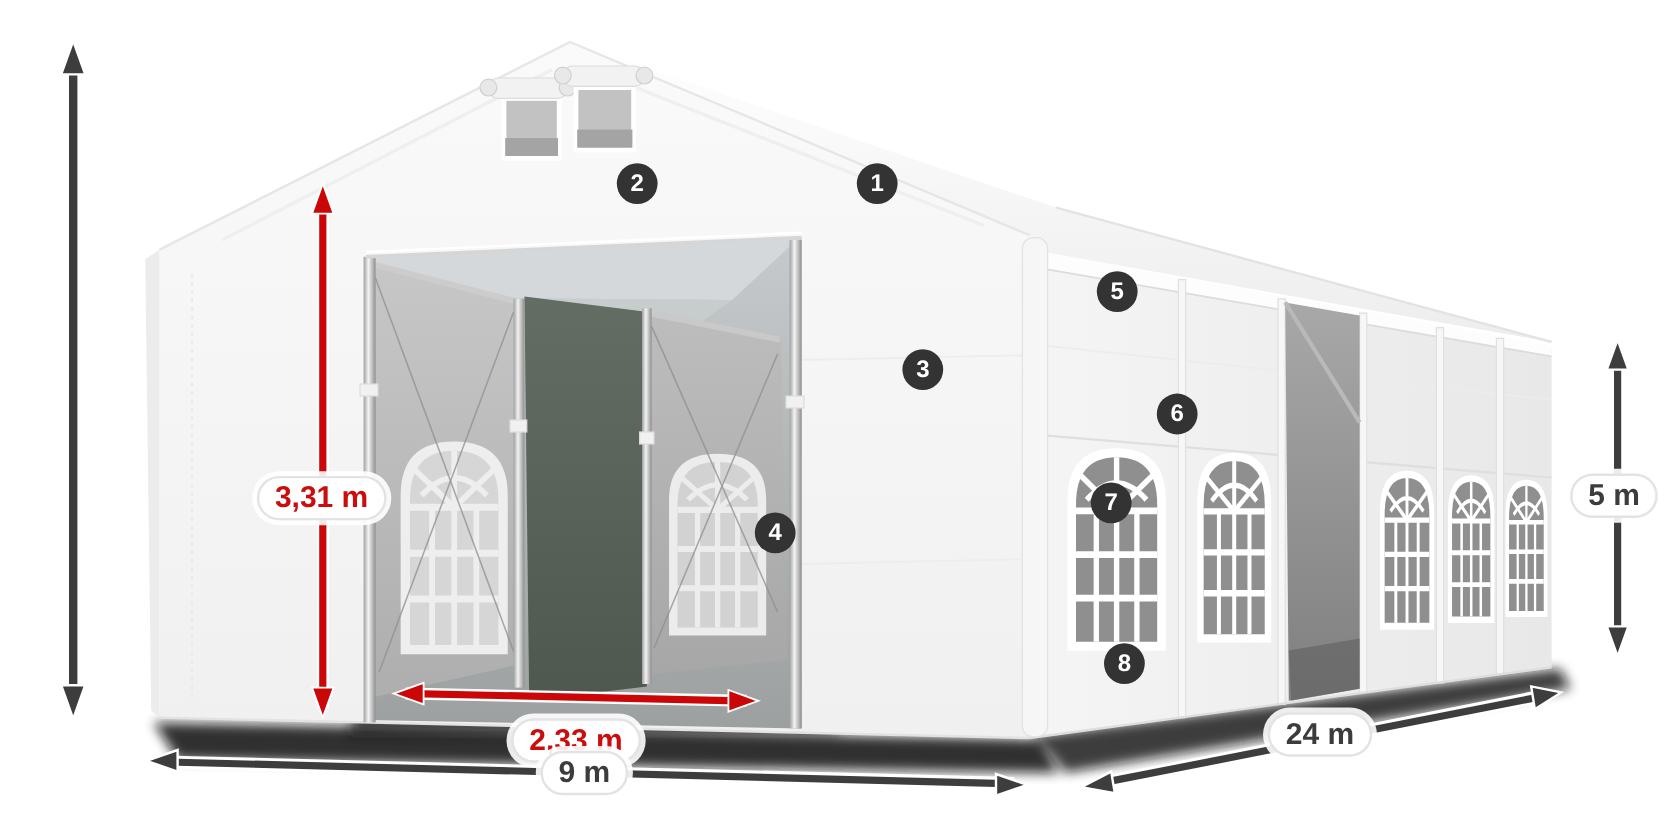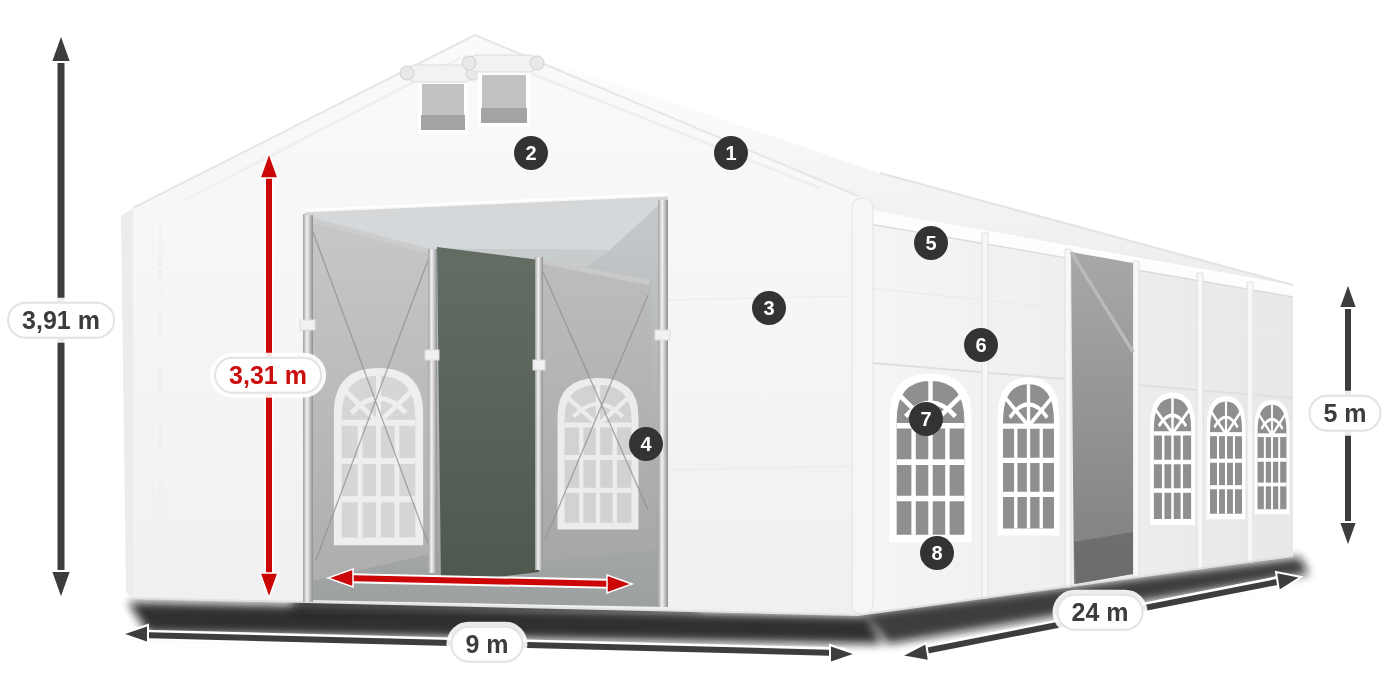--- a/index.html
+++ b/index.html
@@ -8,21 +8,21 @@
     background:#ffffff;font-family:"Liberation Sans",sans-serif;
   }
   #stage svg{position:absolute;left:0;top:0;}
   .pill{
     position:absolute;transform:translate(-50%,-50%);
     background:#ffffff;border:2px solid #e3e3e3;border-radius:999px;
     padding:2px 13px;font-weight:bold;font-size:25px;line-height:1.15;
     color:#3c3c3c;white-space:nowrap;z-index:30;
     box-shadow:0 0 0 4px rgba(255,255,255,0.9);
   }
-  .pill.red{color:#cb0d0d;}
+  .pill.red{color:#cb0d0d;margin-top:40px;}
   .badge{
     position:absolute;transform:translate(-50%,-50%);
     width:34px;height:34px;border-radius:50%;
     background:#333333;color:#ffffff;font-weight:bold;font-size:20px;
     display:flex;align-items:center;justify-content:center;z-index:20;
     cursor:pointer;
   }
 </style>
 </head>
 <body>
@@ -233,22 +233,22 @@
 
     <g>
       <line x1="1348" y1="292" x2="1348" y2="538" stroke="#ffffff" stroke-width="10"></line>
       <line x1="1348" y1="297" x2="1348" y2="533" stroke="#3d3d3d" stroke-width="6"></line>
       <polygon points="1348,283 1339,308 1357,308" fill="#3d3d3d" stroke="#ffffff" stroke-width="2"></polygon>
       <polygon points="1348,547 1339,522 1357,522" fill="#3d3d3d" stroke="#ffffff" stroke-width="2"></polygon>
     </g>
   </g>
 </svg>
 
-<div class="pill" style="left:61px;top:320px">3,91 m</div>
 <div class="pill red" style="left:268px;top:375px">3,31 m</div>
+<div class="pill red" style="left:480px;top:577px">2,33 m</div>
 <div class="pill" style="left:487px;top:644px">9 m</div>
 <div class="pill" style="left:1100px;top:612px">24 m</div>
 <div class="pill" style="left:1345px;top:413px">5 m</div>
 
 <div class="badge" style="left:731px;top:153px">1</div>
 <div class="badge" style="left:531px;top:153px">2</div>
 <div class="badge" style="left:769px;top:308px">3</div>
 <div class="badge" style="left:646px;top:444px">4</div>
 <div class="badge" style="left:931px;top:243px">5</div>
 <div class="badge" style="left:981px;top:345px">6</div>

